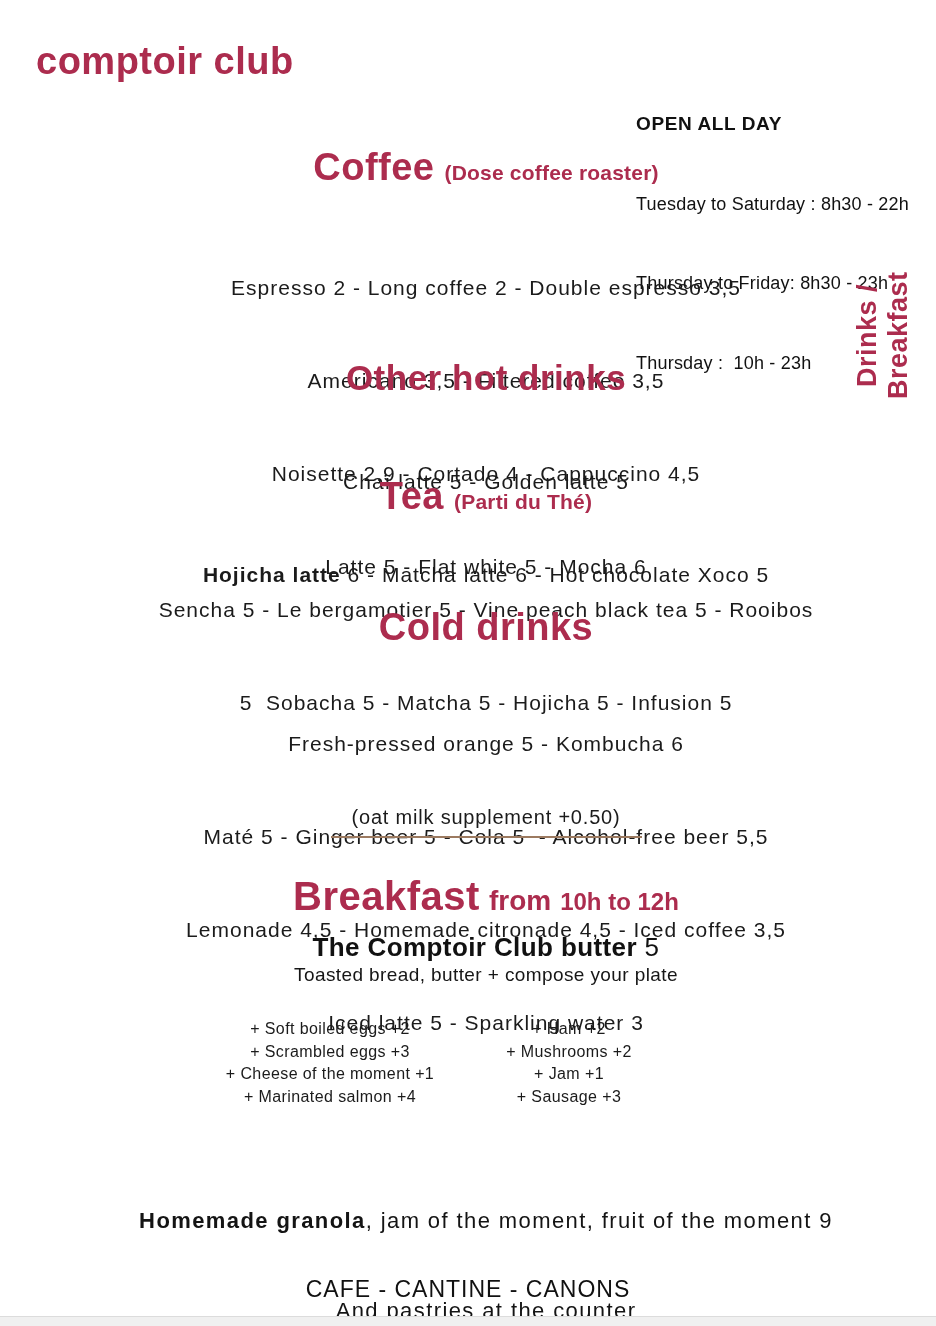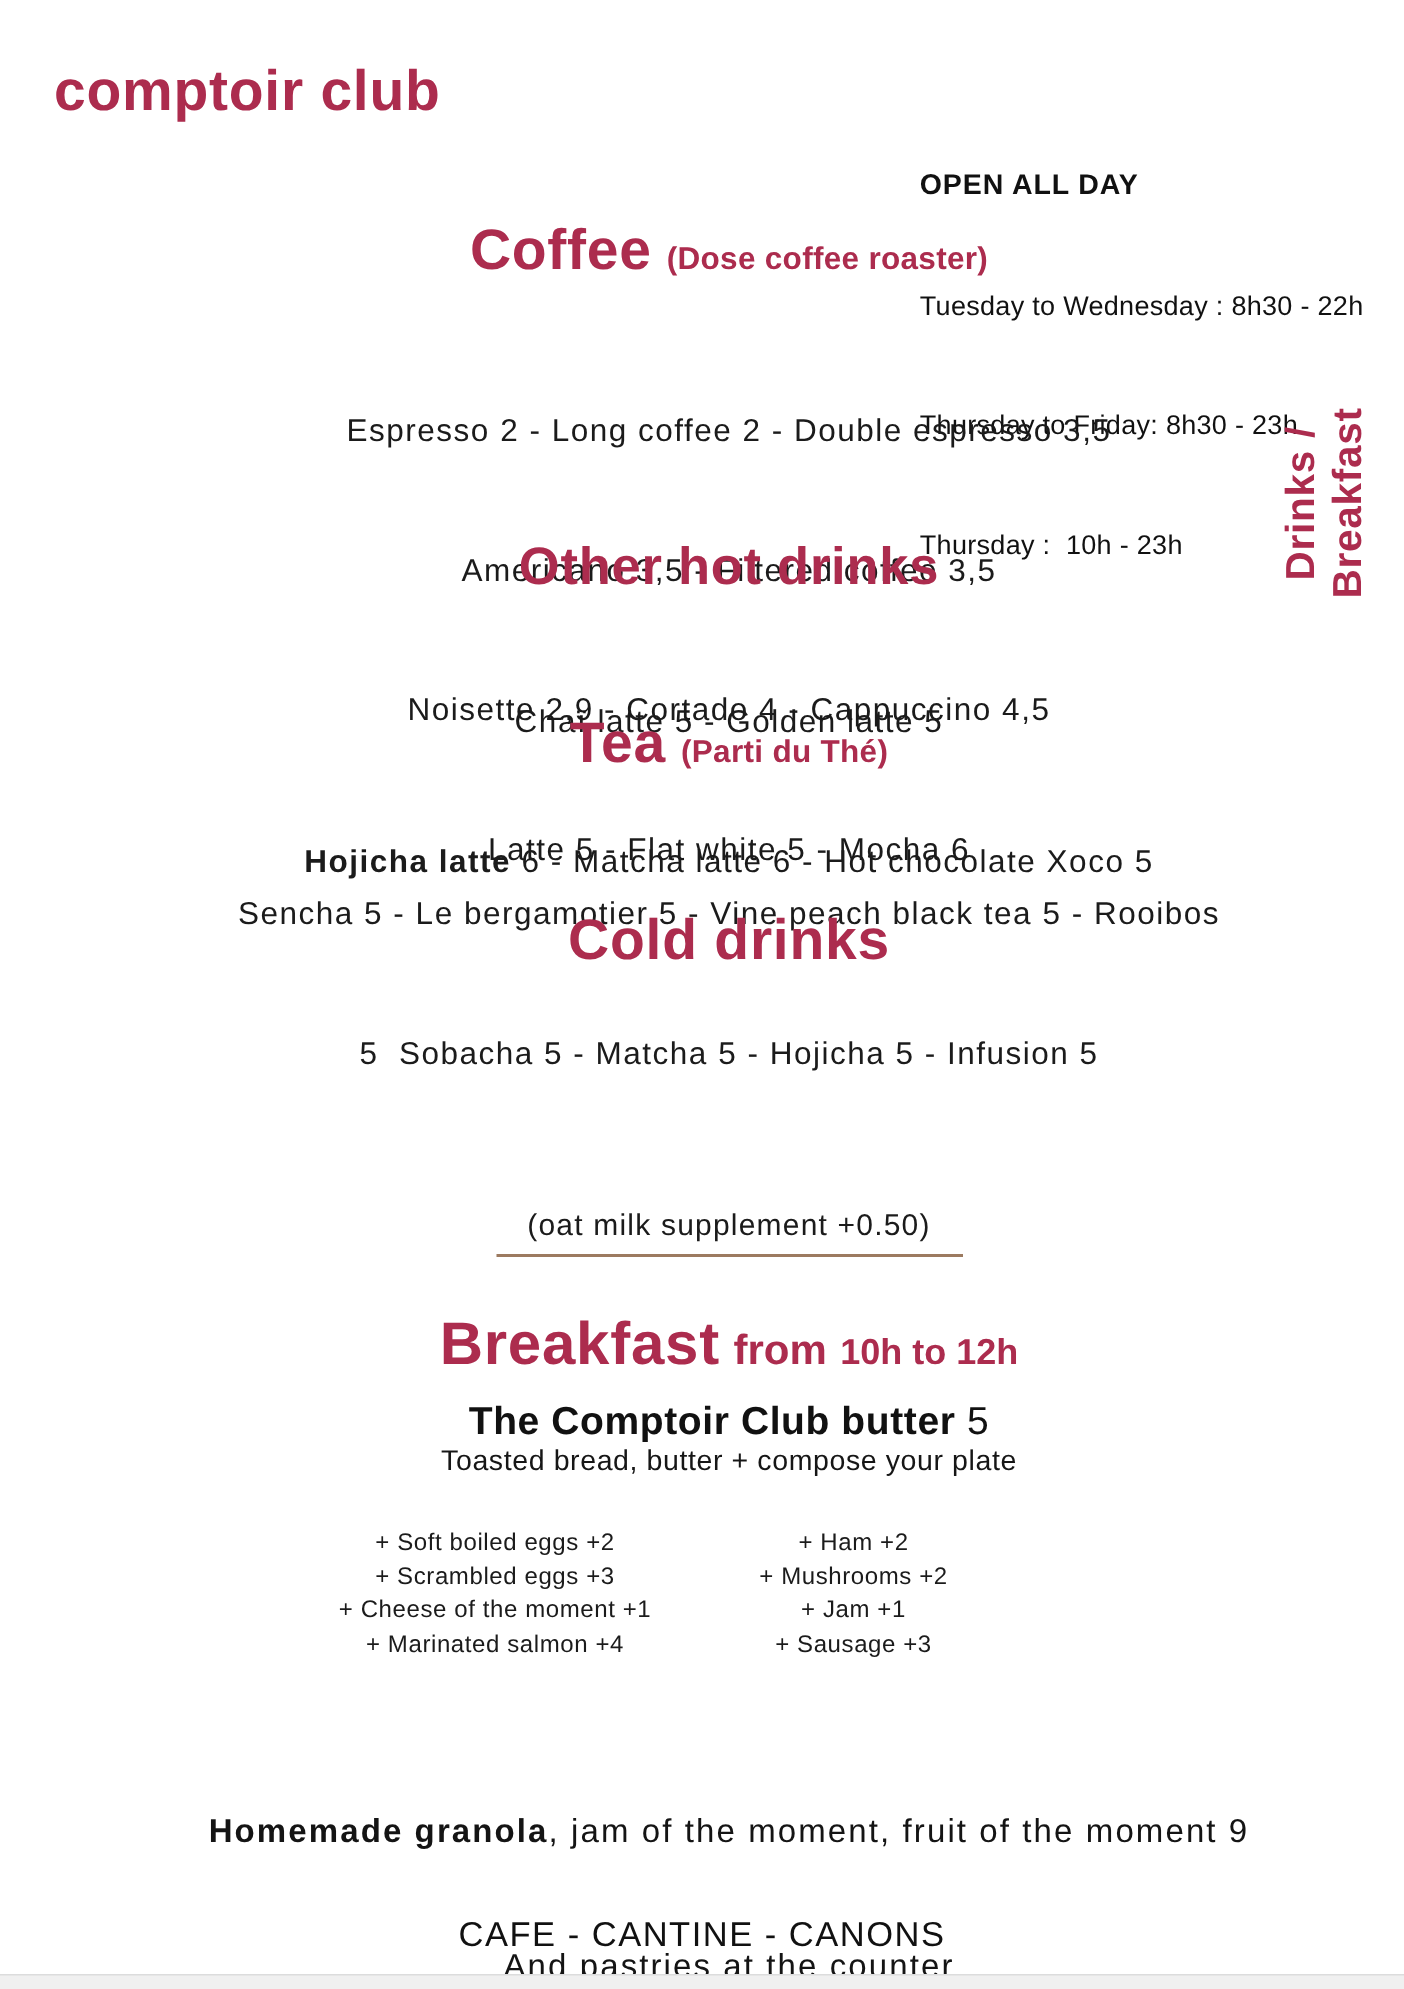--- a/index.html
+++ b/index.html
@@ -76,21 +76,21 @@
 </style>
 </head>
 <body>
 
 <div class="page">
 
   <div class="logo">comptoir club</div>
 
   <div class="hours">
     <div class="hours-title">OPEN ALL DAY</div>
-    <div>Tuesday to Wednesday : 8h30 - 22h</div>
+    <div>Tuesday to Saturday : 8h30 - 22h</div>
     <div>Thursday to Friday: 8h30 - 23h</div>
     <div>Thursday :  10h - 23h</div>
   </div>
 
   <div class="side-label">Drinks / Breakfast</div>
 
   <div class="menu-col">
 
     <div class="blk h-row" style="top:146px;">
       <span class="h-big">Coffee</span>
@@ -115,20 +115,26 @@
       <span class="h-big">Tea</span>
       <span class="h-sub">(Parti du Thé)</span>
     </div>
     <div class="blk body-lines" style="top:532px;">
       <div>Sencha 5 - Le bergamotier 5 - Vine peach black tea 5 - Rooibos</div>
       <div>5  Sobacha 5 - Matcha 5 - Hojicha 5 - Infusion 5</div>
     </div>
 
     <div class="blk h-row" style="top:606px;">
       <span class="h-big">Cold drinks</span>
+    </div>
+    <div class="blk body-lines" style="top:666px;">
+      <div>Fresh-pressed orange 5 - Kombucha 6</div>
+      <div>Maté 5 - Ginger beer 5 - Cola 5  - Alcohol-free beer 5,5</div>
+      <div>Lemonade 4,5 - Homemade citronade 4,5 - Iced coffee 3,5</div>
+      <div>Iced latte 5 - Sparkling water 3</div>
     </div>
 
     <div class="blk" style="top:806px;">
       <div class="note-text">(oat milk supplement +0.50)</div>
       <div class="note-rule"></div>
     </div>
 
     <div class="blk bfast-row" style="top:874px;">
       <span class="bfast-title">Breakfast</span>
       <span class="bfast-from">from</span>

